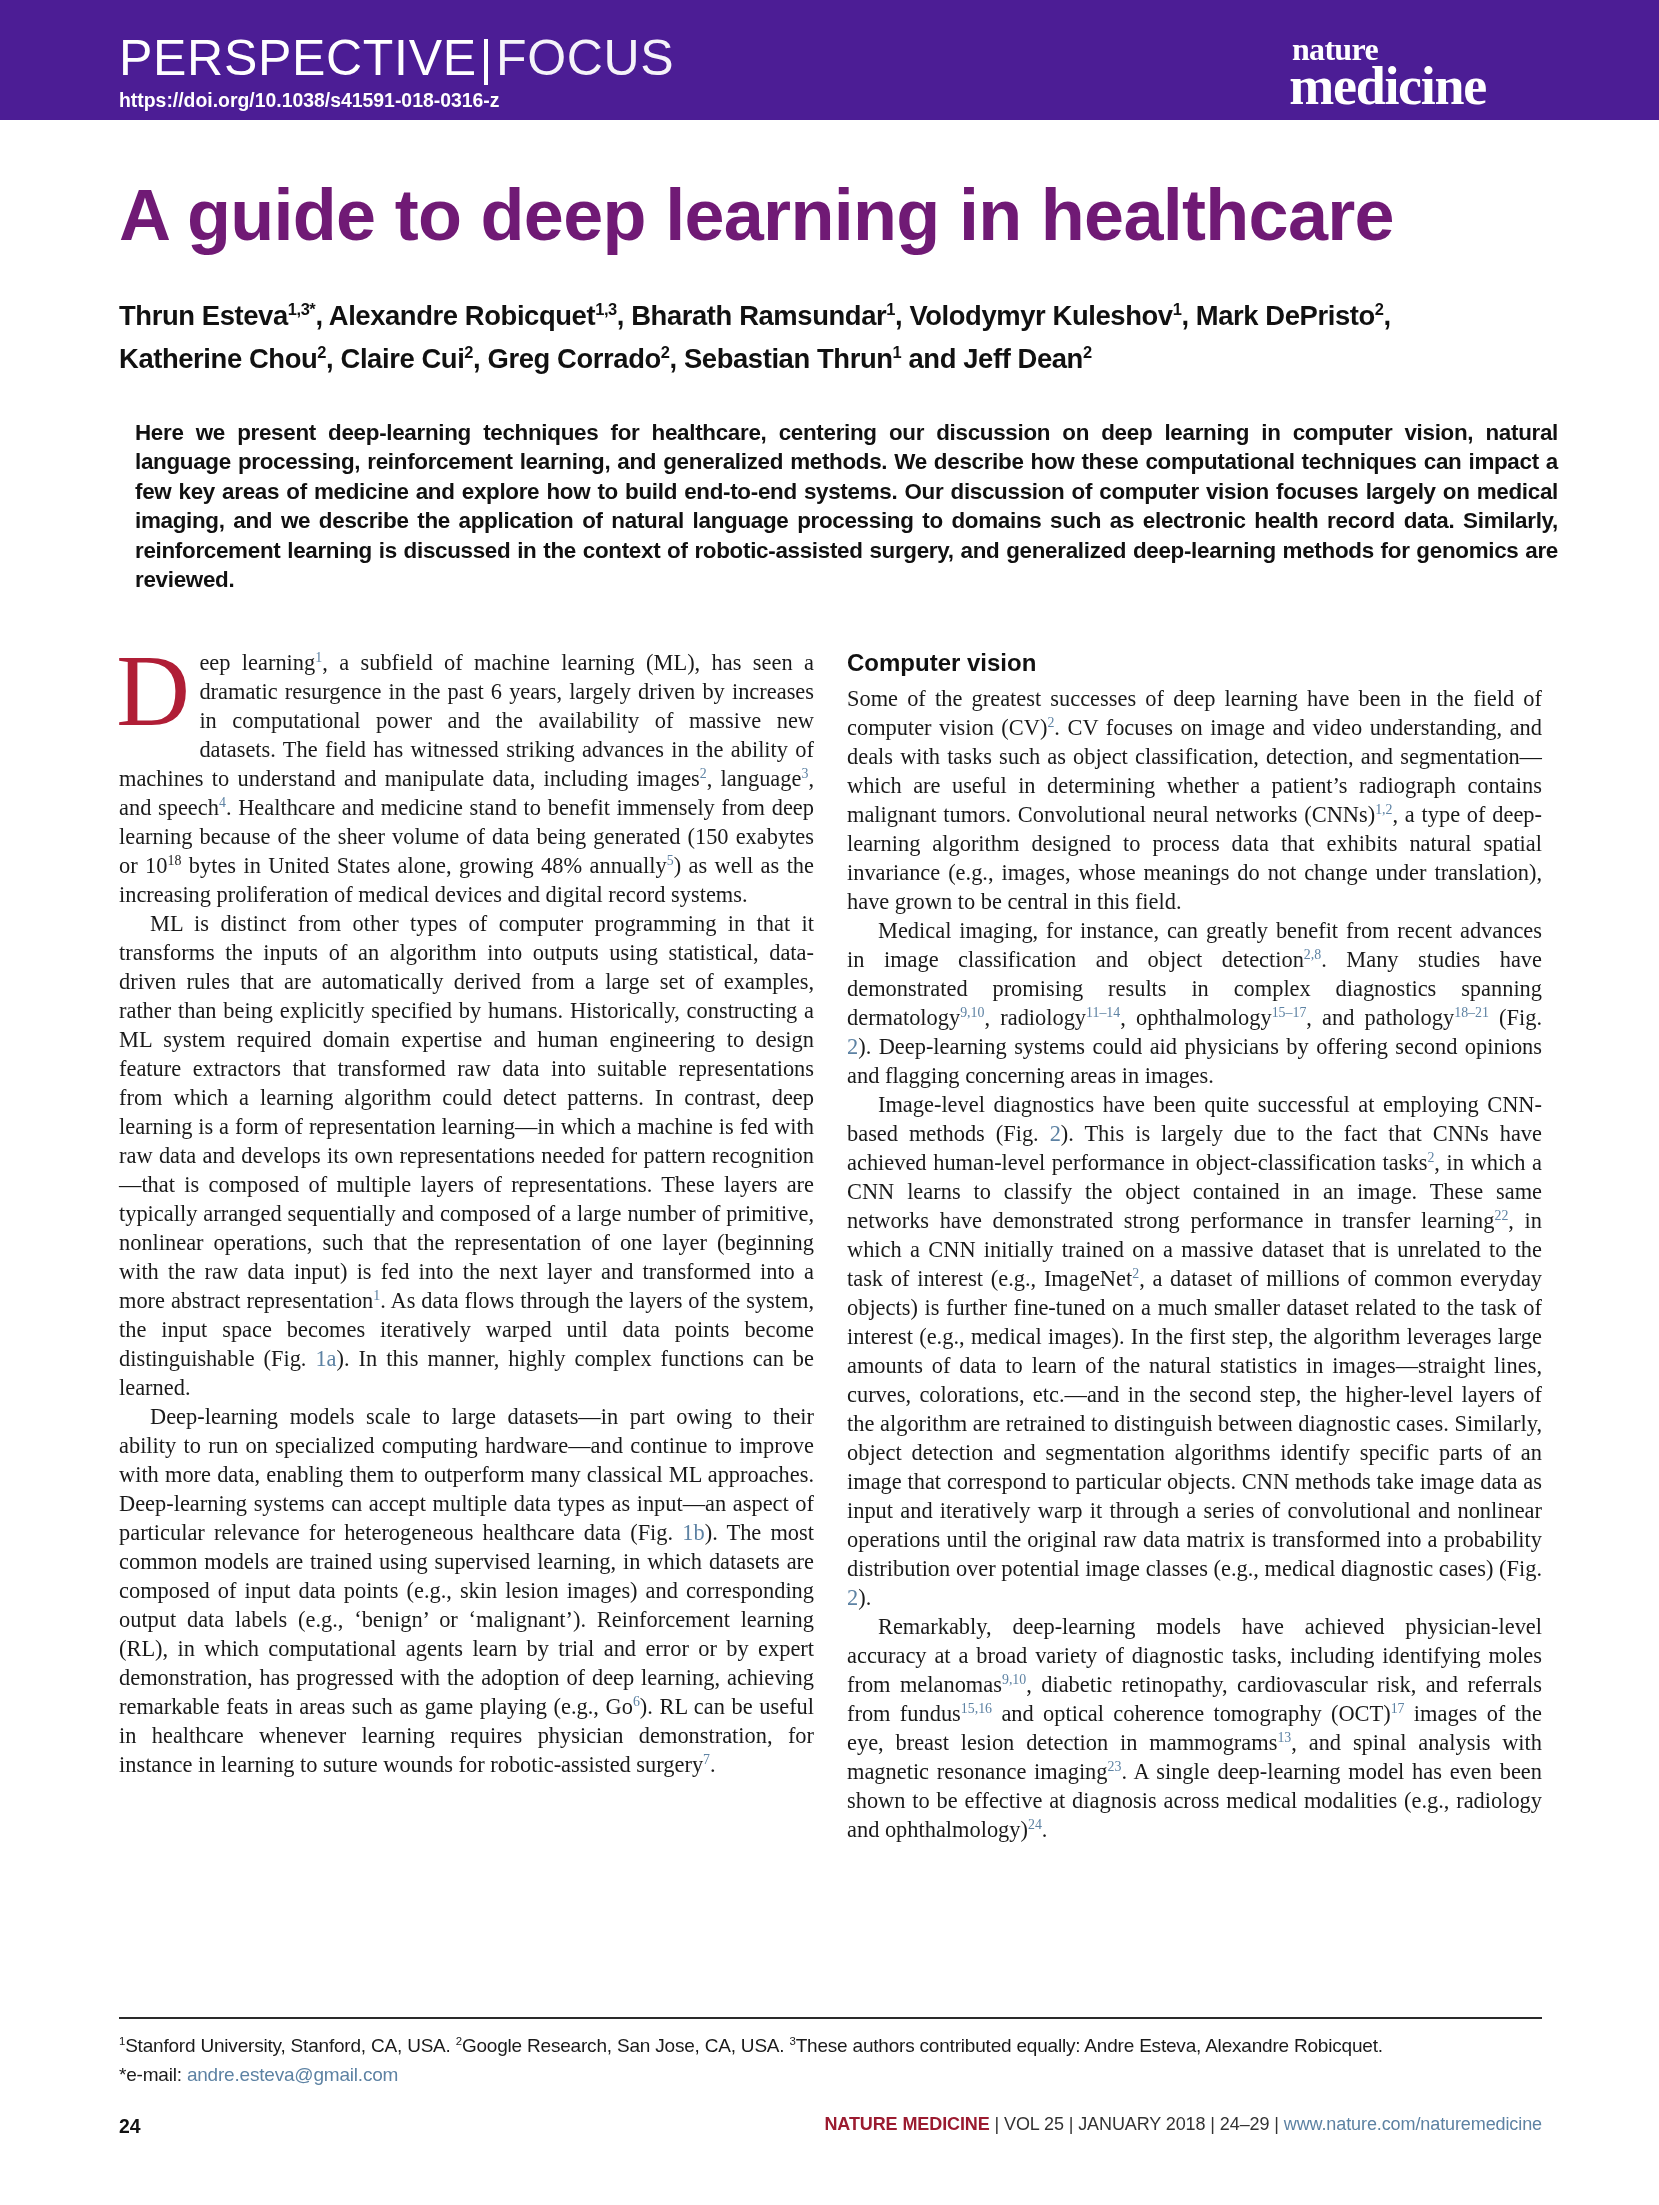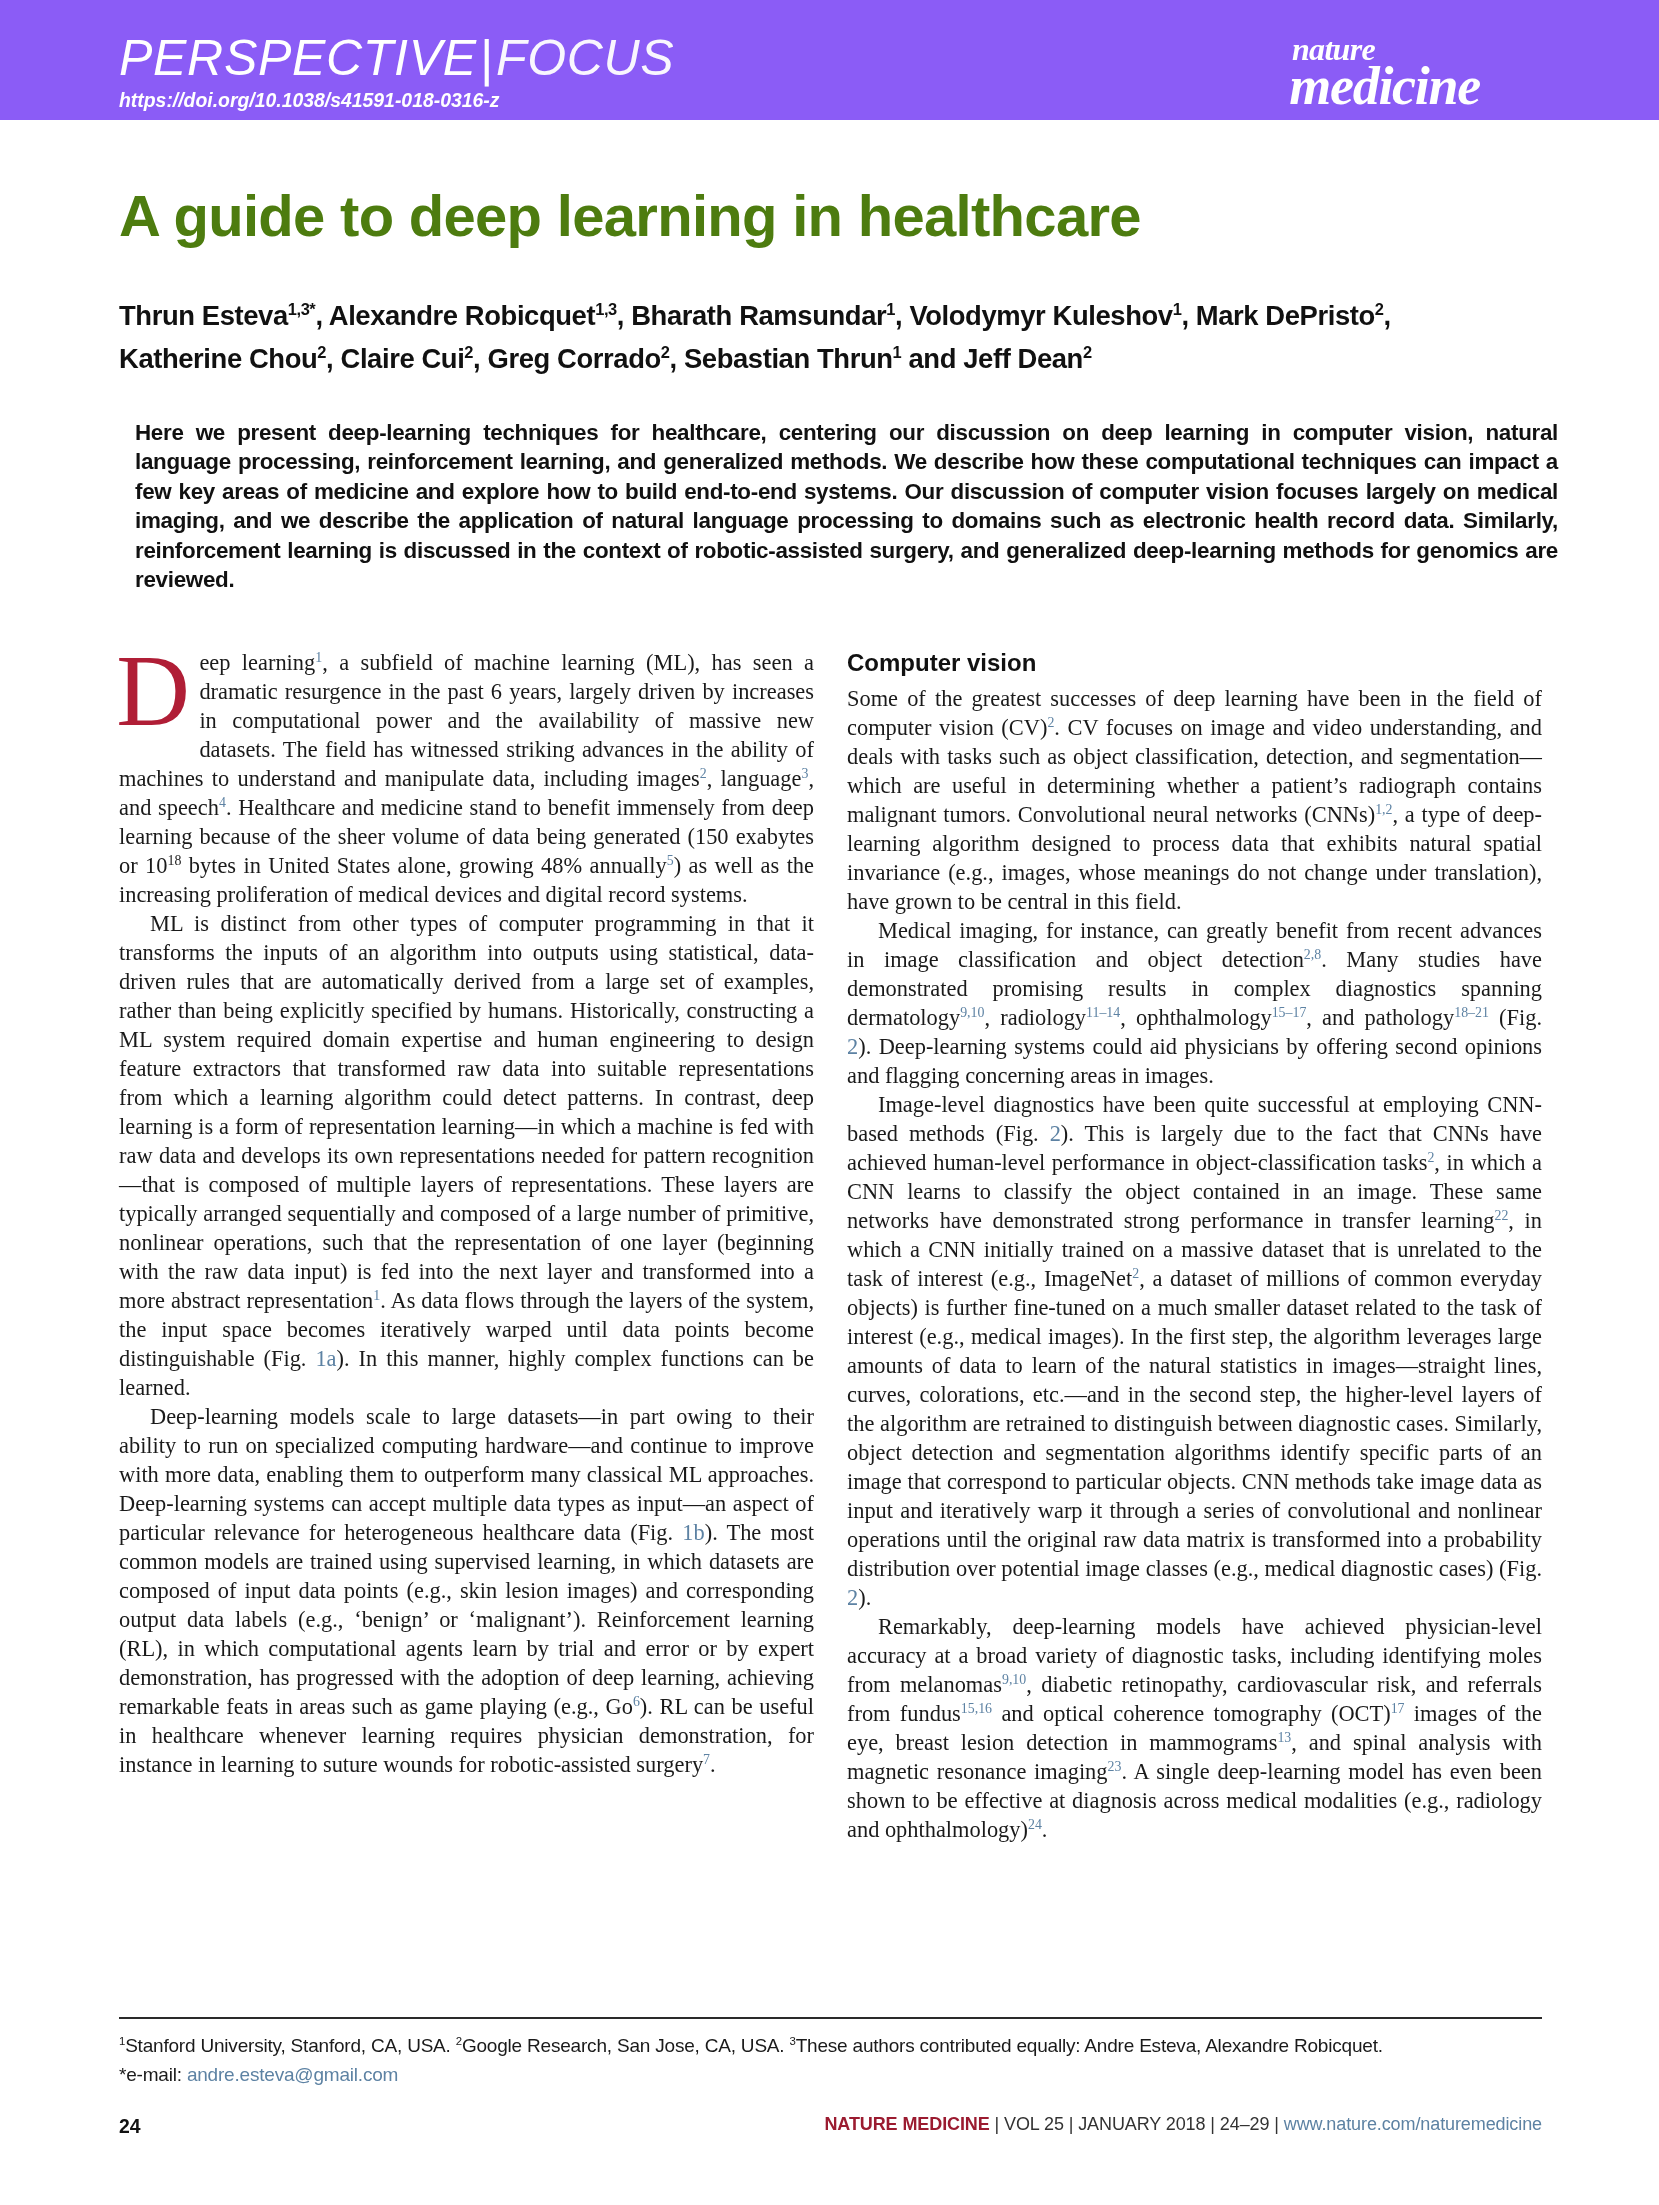--- a/index.html
+++ b/index.html
@@ -1,22 +1,21 @@
 <!DOCTYPE html>
 <html style="font-size:10.7px"><head>
 <meta charset="utf-8">
 <style>
   * { box-sizing: border-box; margin: 0; padding: 0; }
   html, body { width: 1660px; height: 2205px; background: #ffffff; }
   body { position: relative; font-family: "Liberation Serif", serif; color: #1a1a1a; overflow: hidden; }
 
   .header-band {
     position: absolute; left: 0; top: 0; width: 1660px; height: 120px;
-    background: #8b5cf6;
-    font-style: italic;
+    background: #4c1d95;
   }
   .section-label {
     position: absolute; left: 119px; top: 33px;
     font-family: "Liberation Sans", sans-serif; color: #ffffff;
     font-size: 50px; letter-spacing: 0.7px; line-height: 51px; white-space: nowrap;
   }
   .section-label .sep { font-weight: 300; margin: 0 2.7px; }
   .section-label .focus { font-weight: 300; opacity: 0.95; }
   .doi {
     position: absolute; left: 119px; top: 89px;
@@ -26,21 +25,21 @@
   .journal-logo {
     position: absolute; left: 1292px; top: 33px; width: 254px; height: 80px; color: #ffffff;
     font-family: "Liberation Serif", serif;
   }
   .journal-logo .nature { position: absolute; left: 0; top: 0; font-size: 32px; font-weight: bold; line-height: 33px; letter-spacing: -0.7px; }
   .journal-logo .medicine { position: absolute; left: -2.7px; top: 20px; font-size: 54px; font-weight: bold; line-height: 67px; letter-spacing: -1.3px; }
 
   .title {
     position: absolute; left: 119px; top: 182px;
     font-family: "Liberation Sans", sans-serif; font-weight: bold;
-    font-size: 58px; line-height: 67px; color: #4d7c0f; letter-spacing: -0.7px;
+    font-size: 72px; line-height: 67px; color: #701a75; letter-spacing: -0.7px;
   }
   .authors {
     position: absolute; left: 119px; top: 294px; width: 1439px;
     font-family: "Liberation Sans", sans-serif; font-weight: bold;
     font-size: 27.4px; line-height: 43px; color: #111111; letter-spacing: -0.4px;
   }
   .authors sup, .footnote sup { font-size: 60%; vertical-align: super; line-height: 0; }
 
   .abstract {
     position: absolute; left: 119px; top: 418px; width: 1423px;

